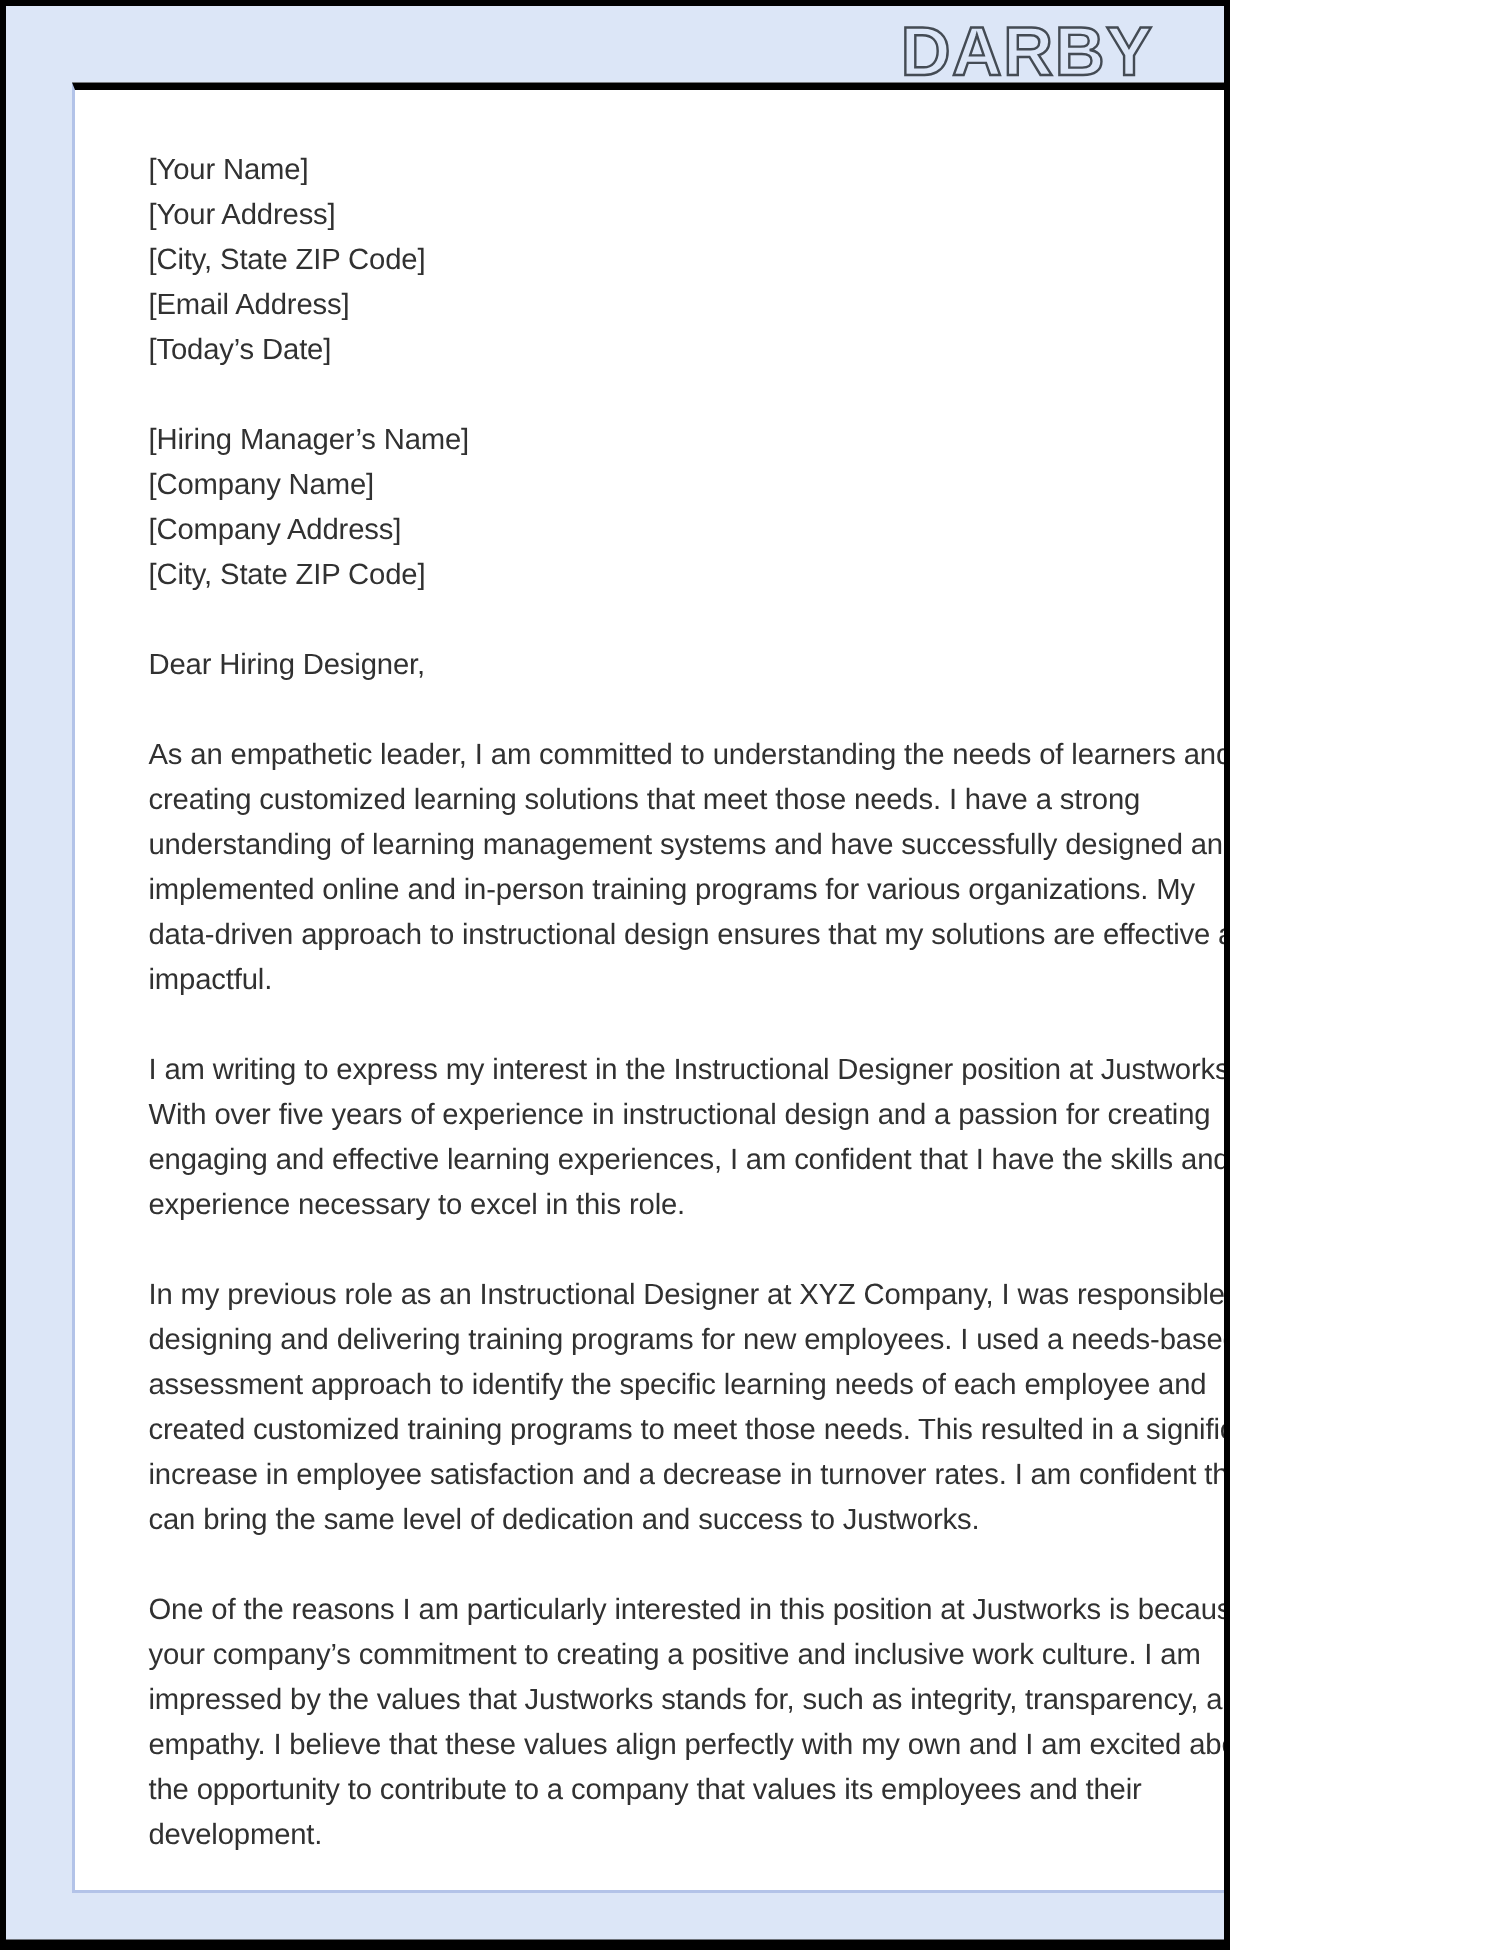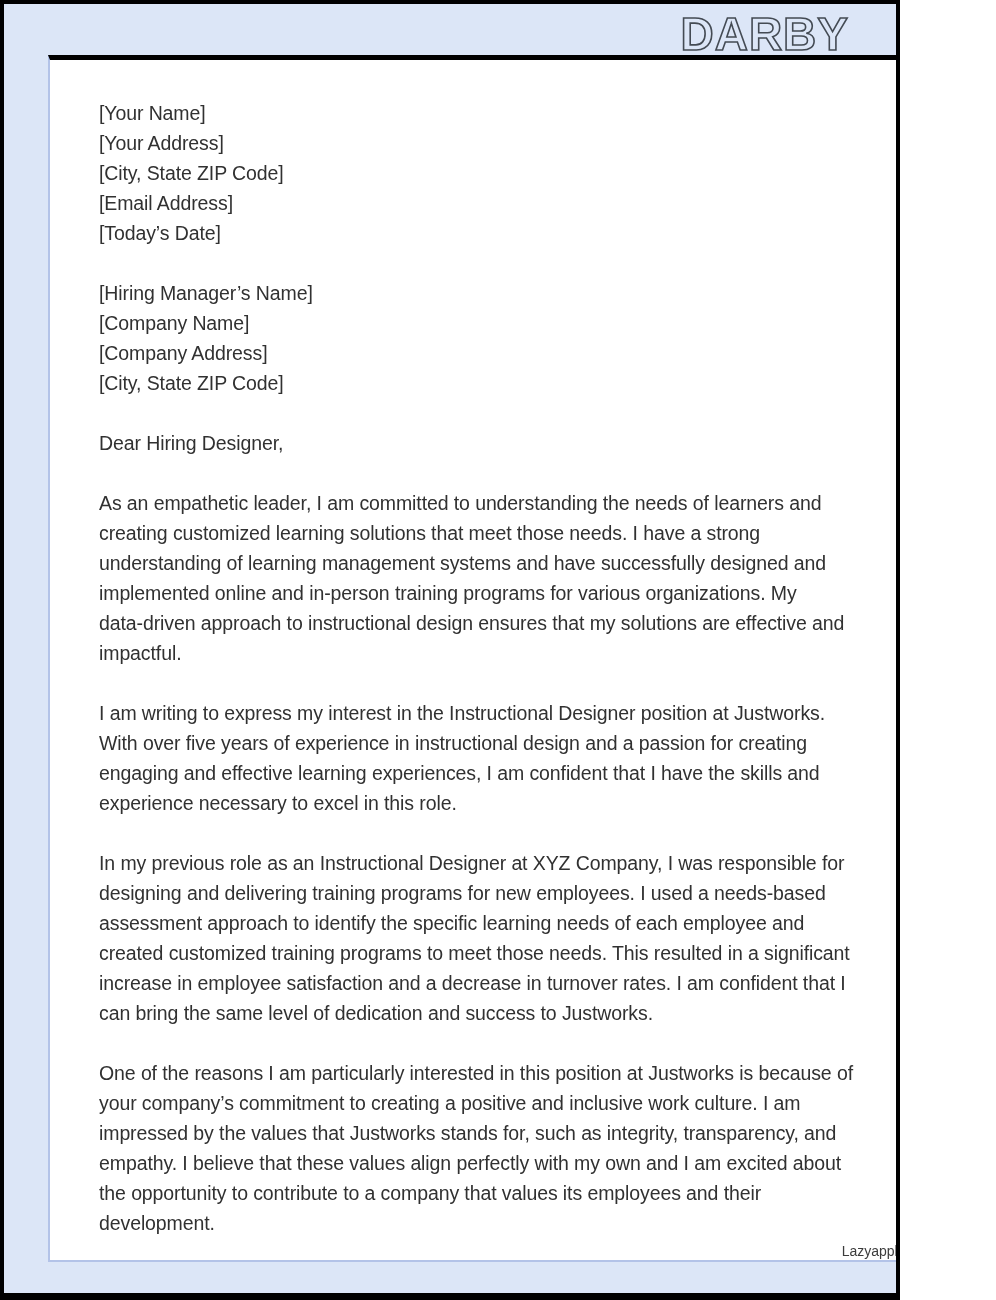--- a/index.html
+++ b/index.html
@@ -8,21 +8,21 @@
     --frame: #000000;
     --page-border: #b3c3e8;
     --text: #313131;
     --logo-outline: #444b54;
     --watermark-color: #3c3c3c;
   }
   html, body { margin: 0; padding: 0; }
   body { background: #ffffff; }
   .screen {
     position: relative;
-    width: 900px;
+    width: 820px;
     height: 1300px;
     background: var(--canvas-bg);
     overflow: hidden;
     font-family: "Liberation Sans", "DejaVu Sans", sans-serif;
   }
   .frame {
     position: absolute;
     inset: 0;
     border: 4px solid var(--frame);
     border-bottom-width: 7px;

